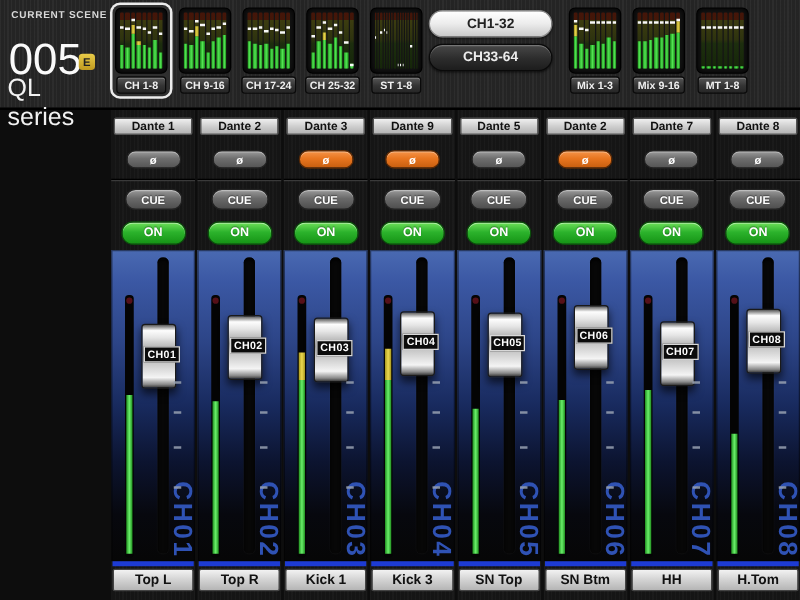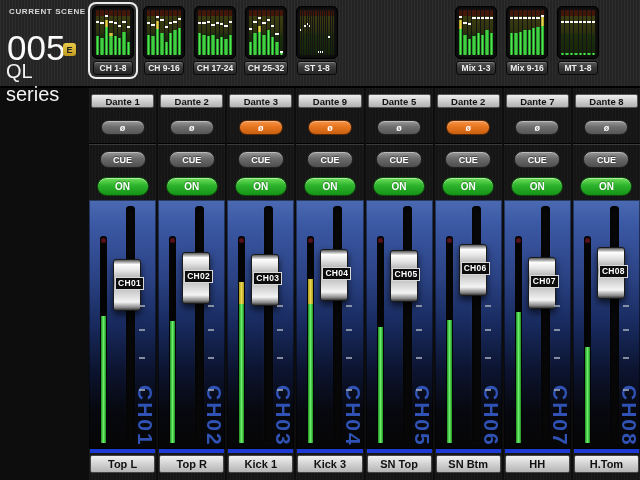--- a/index.html
+++ b/index.html
@@ -320,20 +320,24 @@
                 <div class="mpeak" style="bottom: 37%;"></div>
               </div>
               <div class="mbar"></div>
               <div class="mbar"></div>
             </div>
     </div>
     <div class="bank-label">ST 1-8</div>
   </div>
       </div>
 
+    <div class="layer-btns">
+      <div class="layer-btn active">CH1-32</div>
+      <div class="layer-btn inactive">CH33-64</div>
+    </div>
 
     <div class="banks" id="banks-right">
         <div class="bank">
     <div class="bank-box">
       <div class="bars">
               <div class="mbar">
                 <div class="mfill" style="height: 58%;"></div>
                 <div class="mfill yellow" style="height: 20%; bottom: 58%;"></div>
                 <div class="mpeak" style="bottom: 82%;"></div>
               </div>

